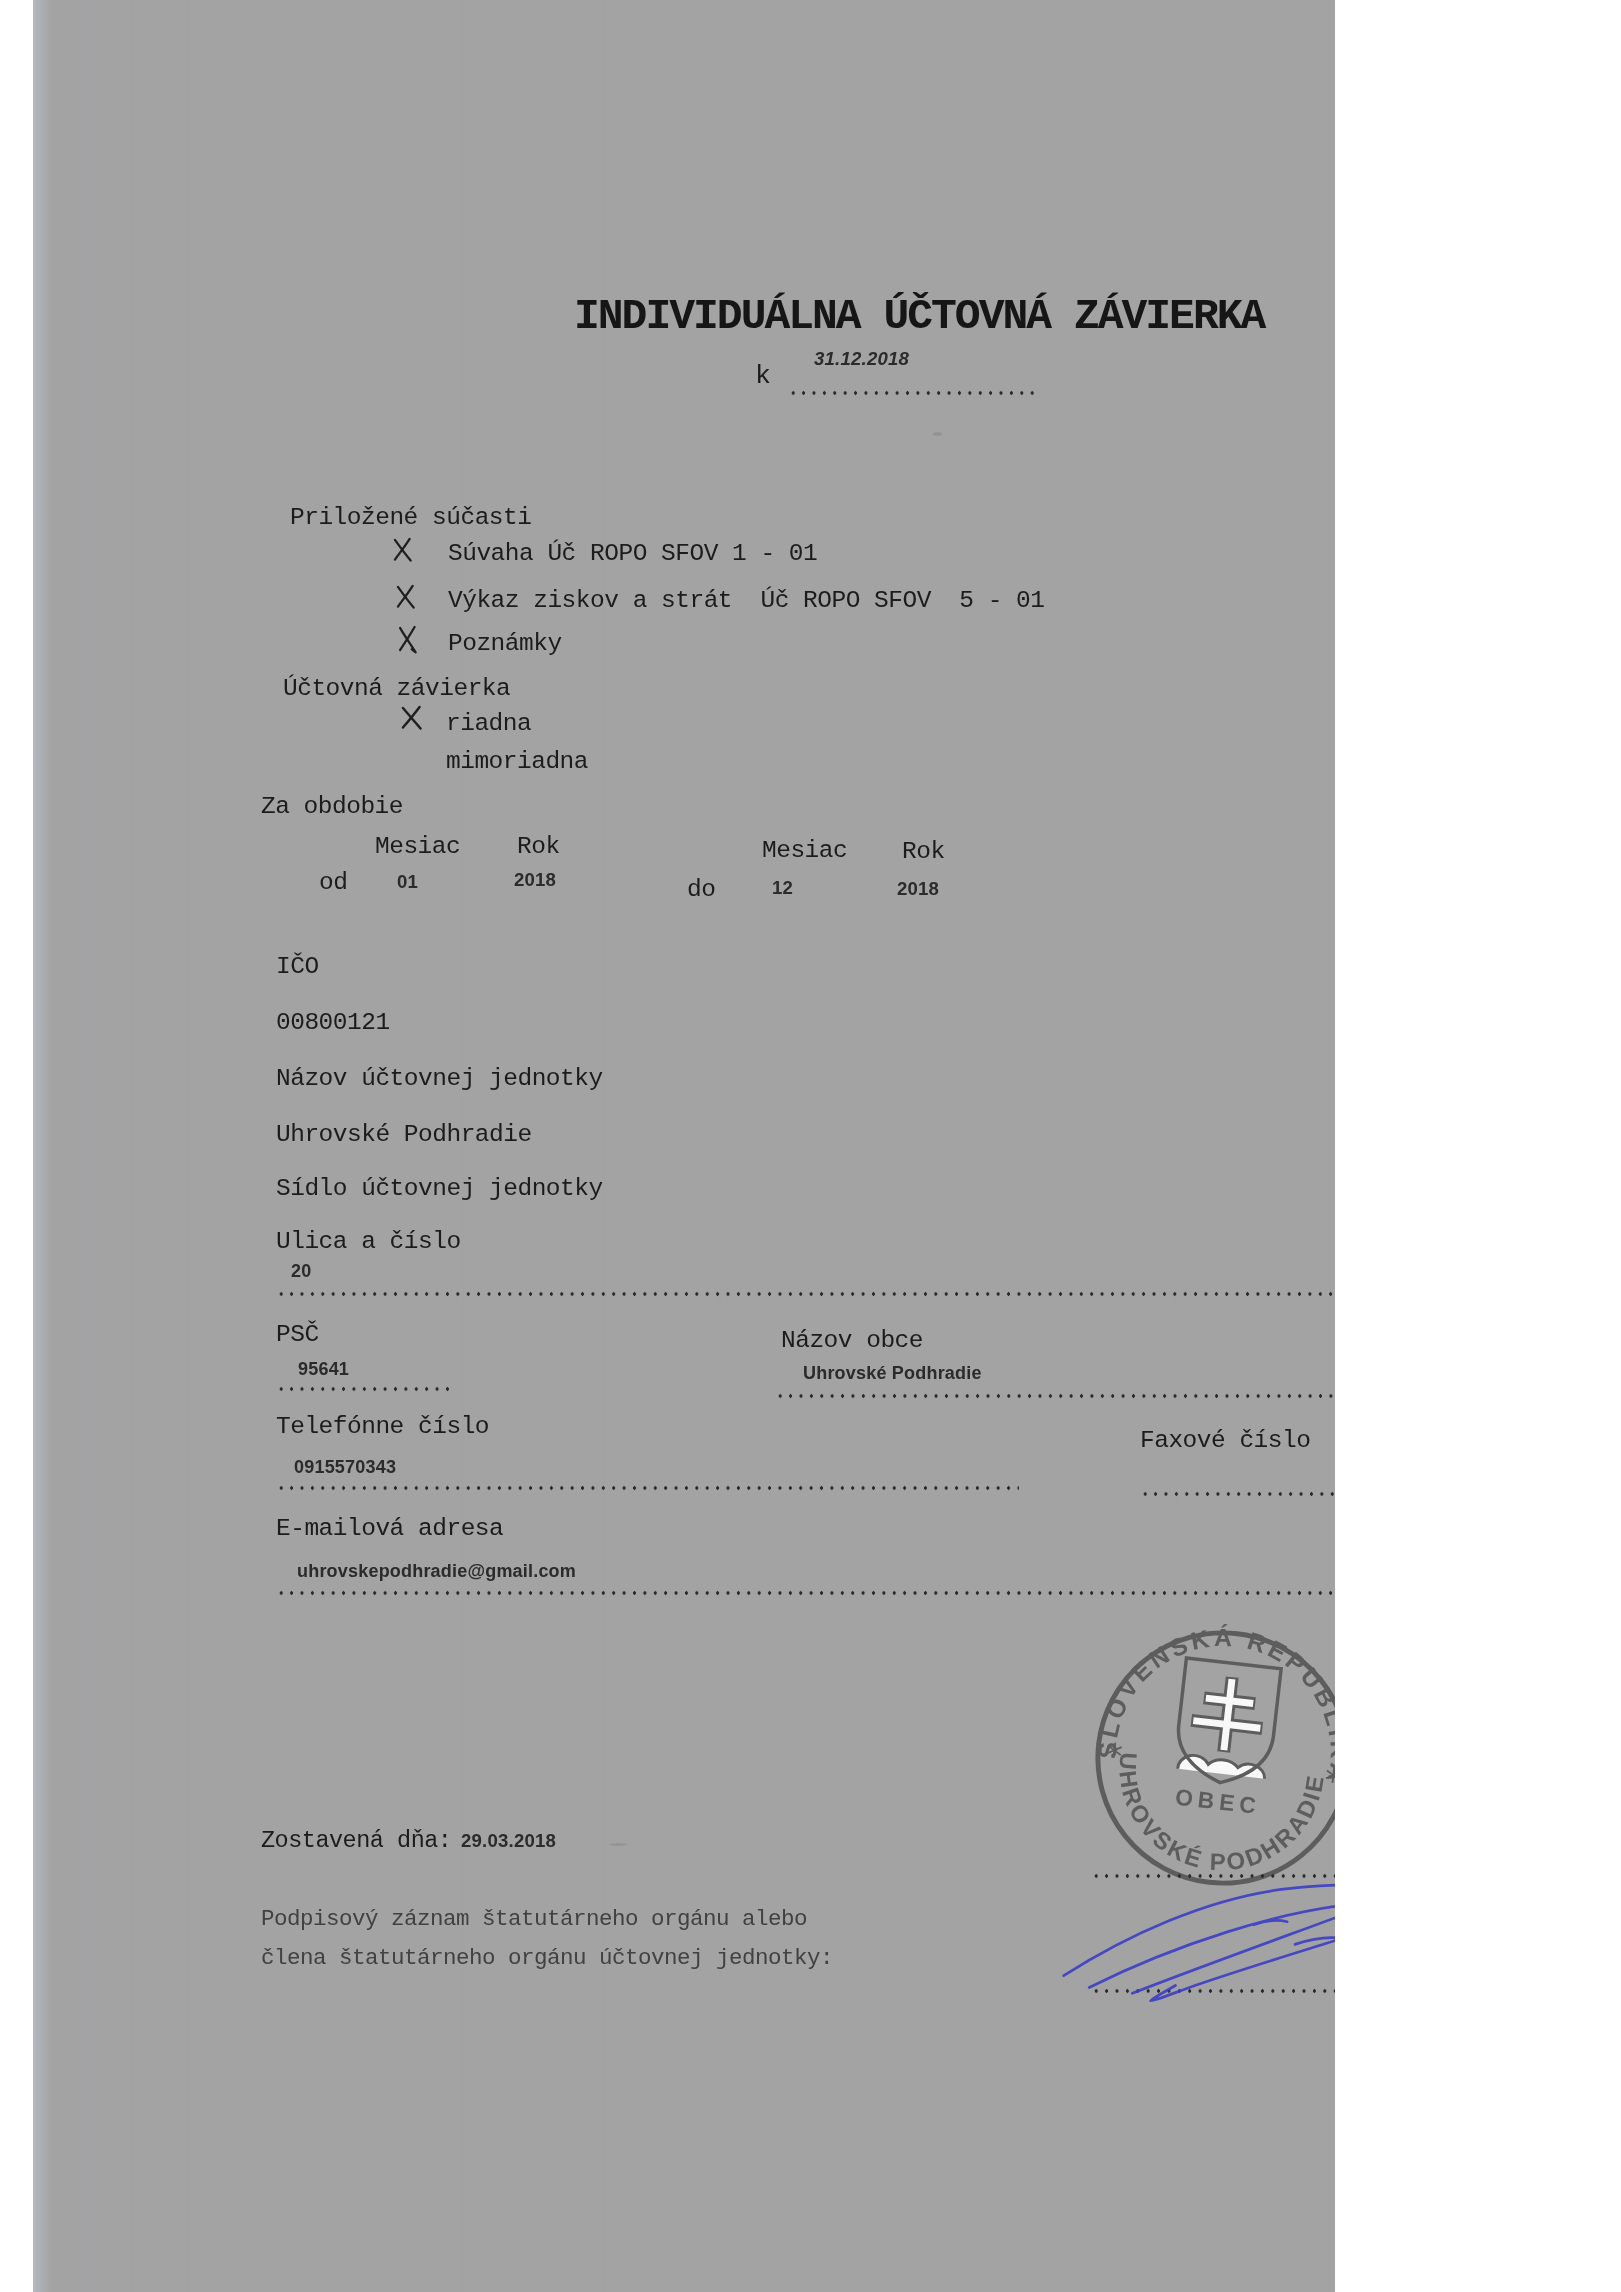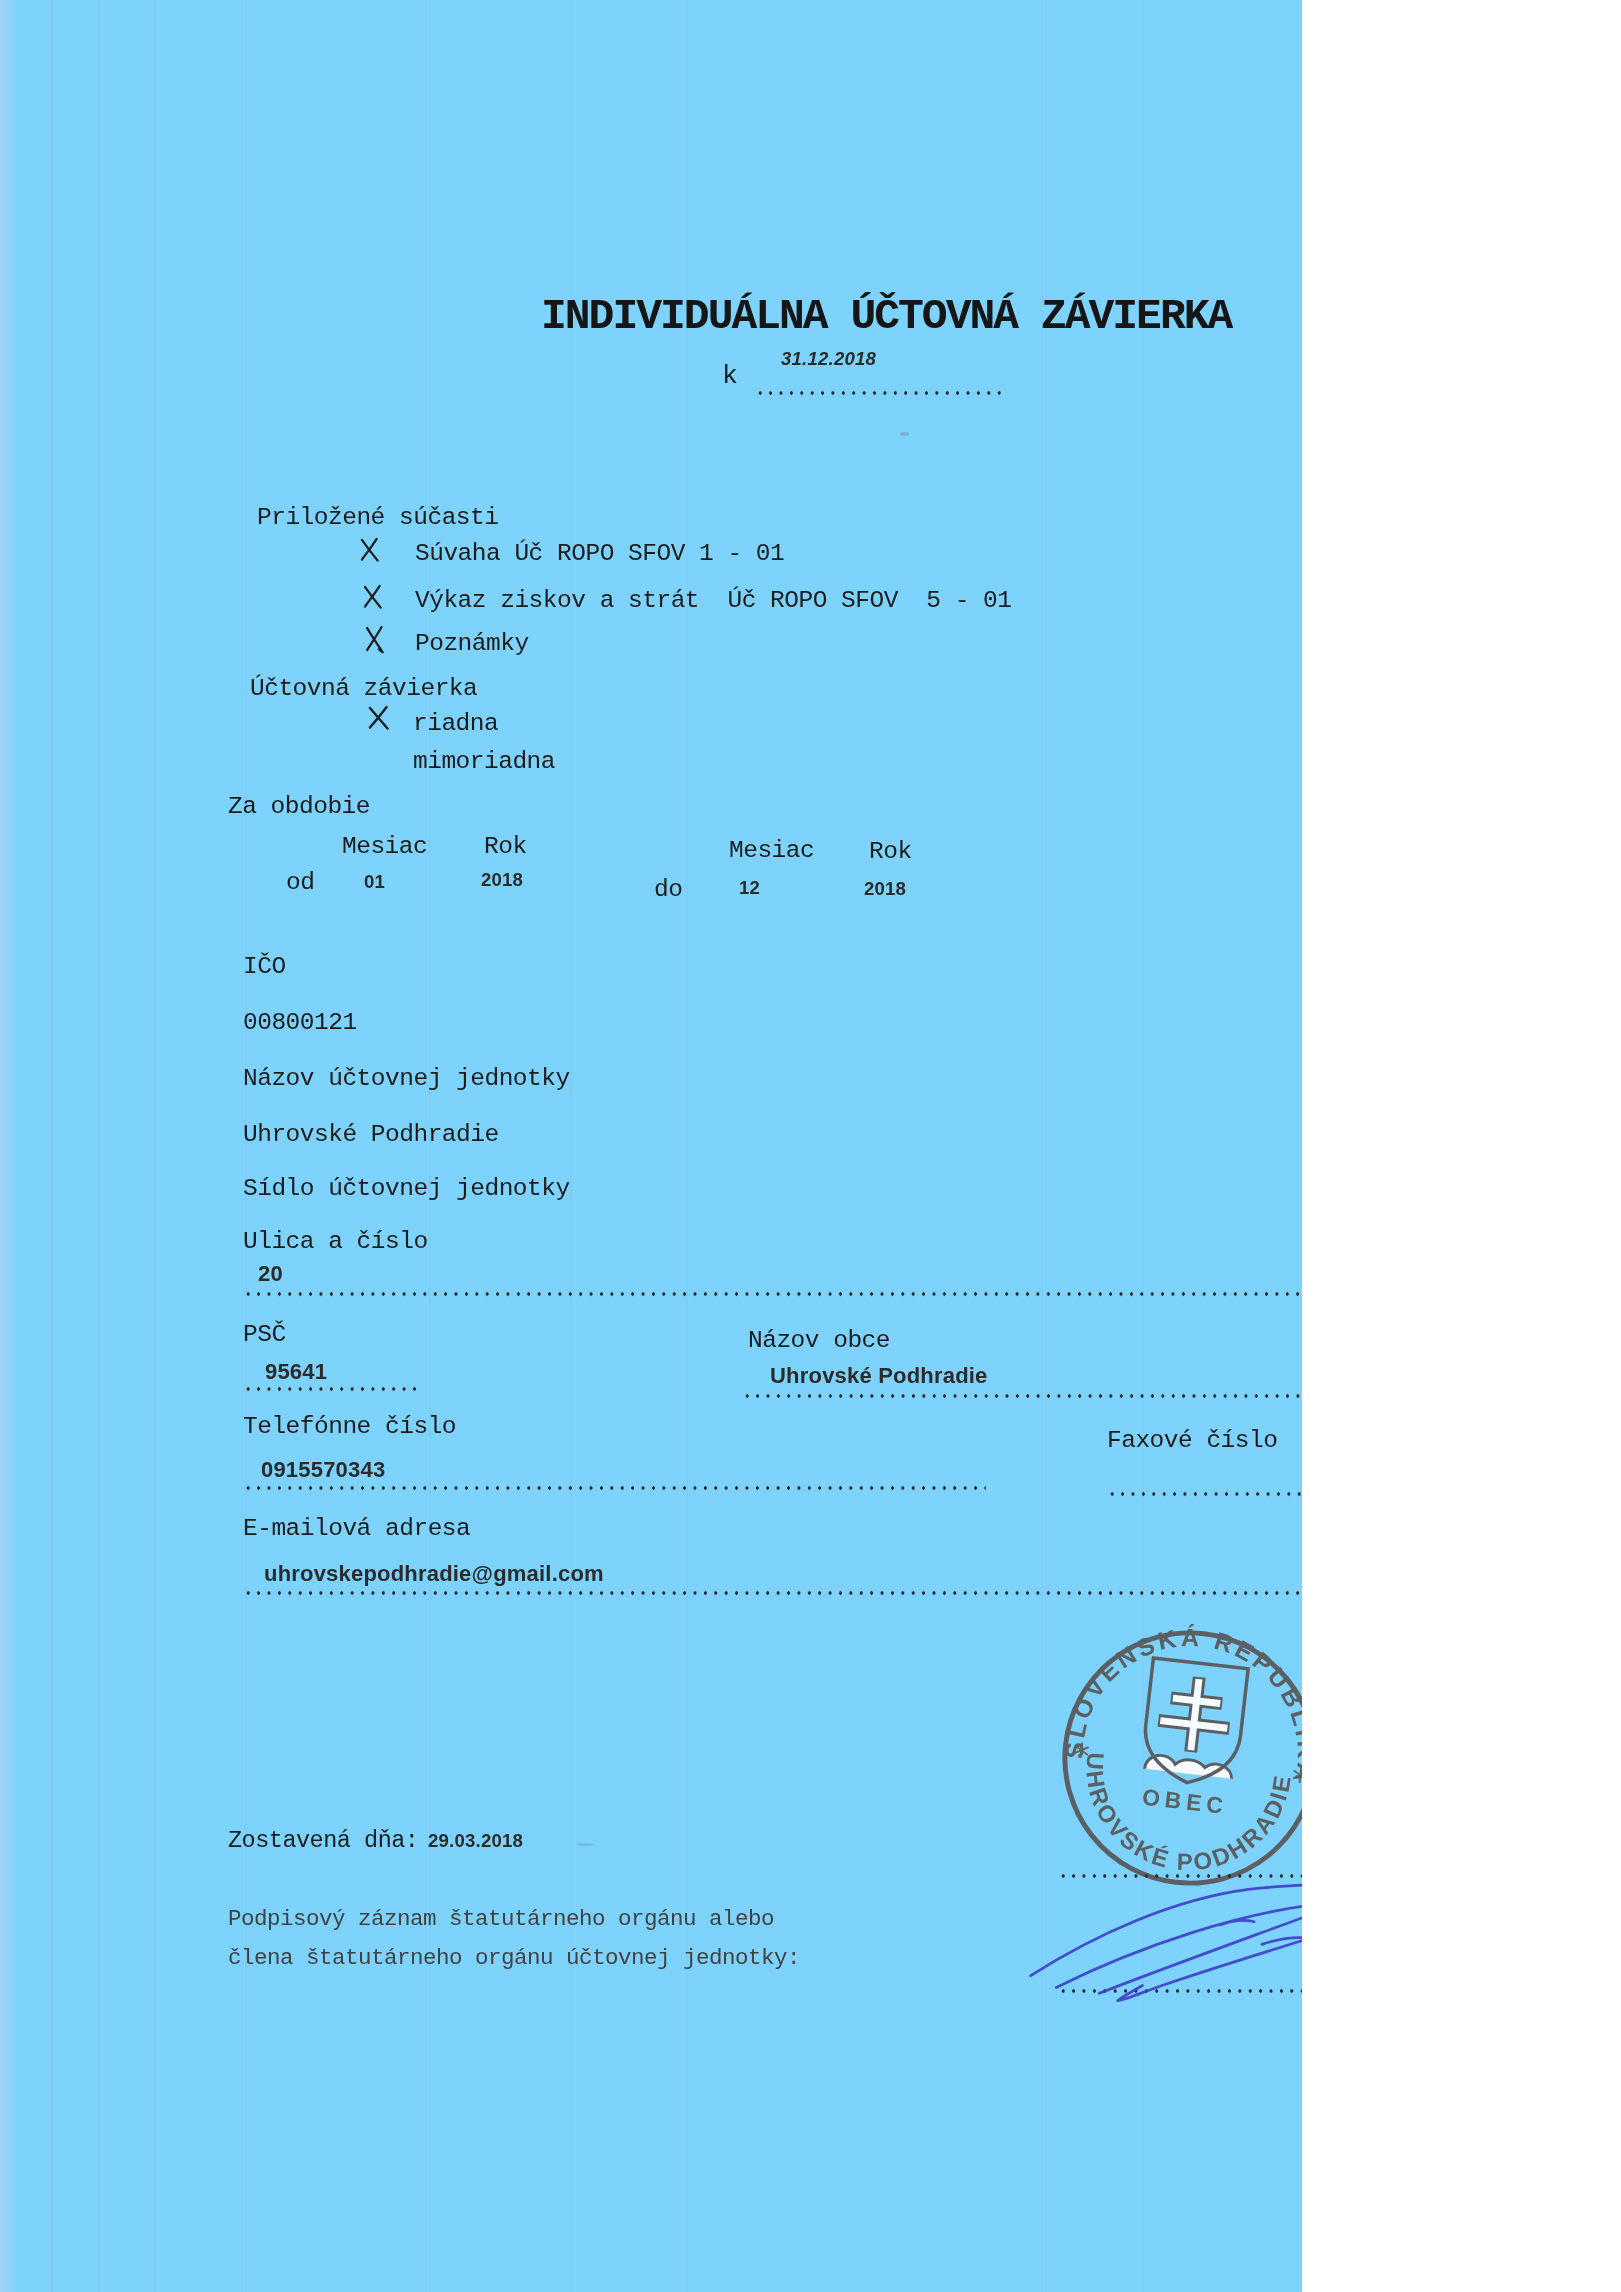--- a/index.html
+++ b/index.html
@@ -1,39 +1,40 @@
 <!DOCTYPE html>
 <html><head>
 <meta charset="utf-8">
 <style>
   html,body{margin:0;padding:0;background:#ffffff;}
   .page{
     position:relative;
     width:1302px;height:2293px;
-    background:#7dd3fc;
+    background:#a3a3a3;
     overflow:hidden;
     font-family:"Liberation Mono",monospace;
     color:#1c1c1c;
+    margin-left:33px;
   }
   
   .edge-band{position:absolute;left:0;top:0;width:17.6px;height:100%;
     background:linear-gradient(90deg,rgba(198,210,232,.45),rgba(198,210,232,0));}
   .streak{position:absolute;top:0;height:100%;width:2px;}
   .speck{position:absolute;border-radius:50%;}
   
   .tw{position:absolute;white-space:pre;font-family:"Liberation Mono",monospace;
       font-size:24.5px;letter-spacing:-0.5px;line-height:1.05;color:#1c1c1c;}
   .tw.b{font-weight:400;}
   .tw.light{color:#414141;font-size:22.5px;}
   .title{position:absolute;white-space:pre;font-family:"Liberation Mono",monospace;
       font-weight:700;font-size:43px;letter-spacing:-2px;color:#161616;}
   
   .fill{position:absolute;white-space:pre;font-family:"Liberation Sans",sans-serif;
       font-weight:700;color:#2b2b2b;font-size:18.6px;letter-spacing:0.2px;}
-  .fill.sm{font-size:22px;}
+  .fill.sm{font-size:18px;}
   
   .dots{position:absolute;height:5.9px;
       background-image:radial-gradient(circle,#2a2a2a 1.7px,rgba(0,0,0,0) 1.9px);
       background-size:10.4px 5.9px;background-repeat:repeat-x;}
   .check{position:absolute;}
   .stampbox{position:absolute;transform:rotate(6.5deg);opacity:.93;}
   .sigbox{position:absolute;}
   .penmark{position:absolute;font-family:"DejaVu Serif",serif;font-size:43px;
       color:#2e2e2e;opacity:.8;transform:rotate(3deg);}
 </style>

